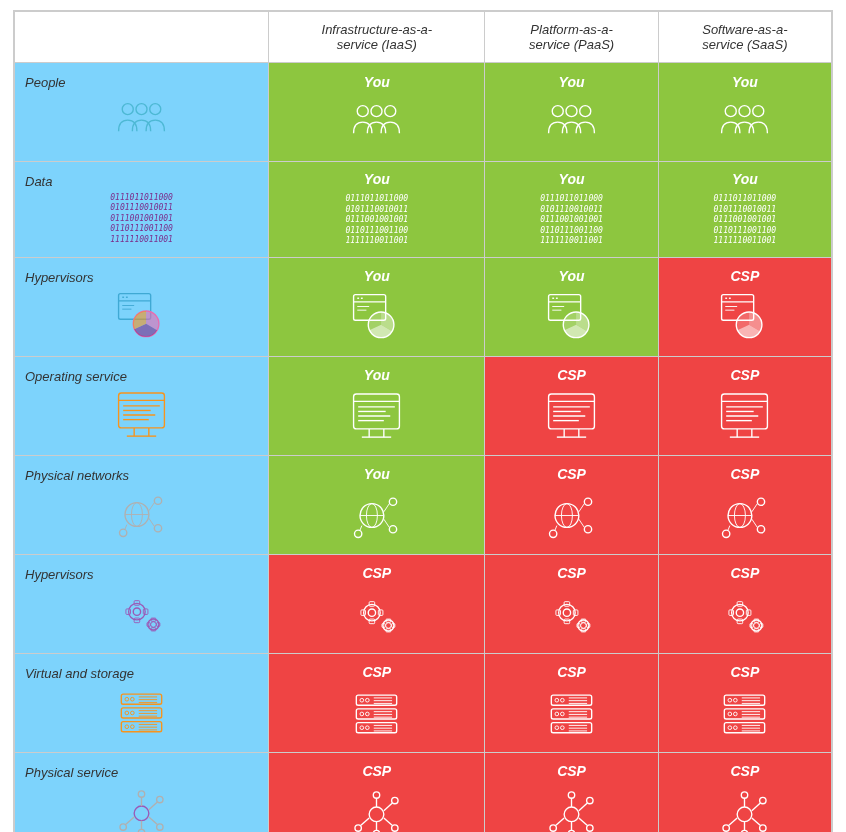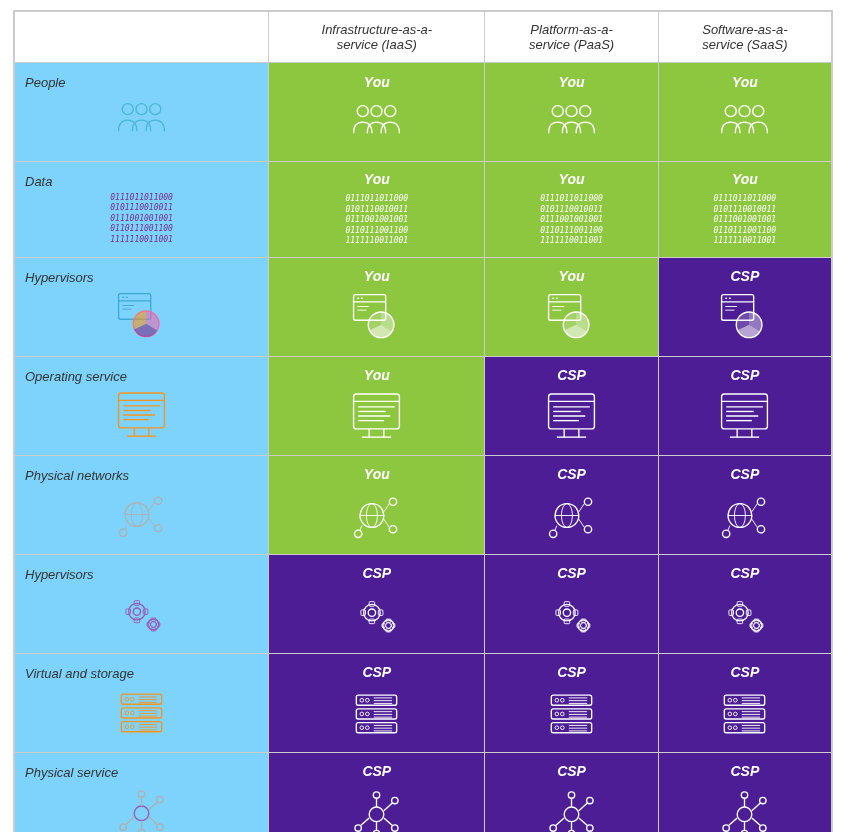--- a/index.html
+++ b/index.html
@@ -61,21 +61,21 @@
       margin-top: 4px;
       min-height: 50px;
     }
     
     .cell-you {
       background: #8dc63f;
       color: #fff;
     }
     
     .cell-csp {
-      background: #4c1d95;
+      background: #ef4444;
       color: #fff;
       text-align: center;
     }
     .cell-label {
       font-size: 14px;
       font-weight: bold;
       margin-bottom: 6px;
       display: block;
     }
     .cell-icon {

